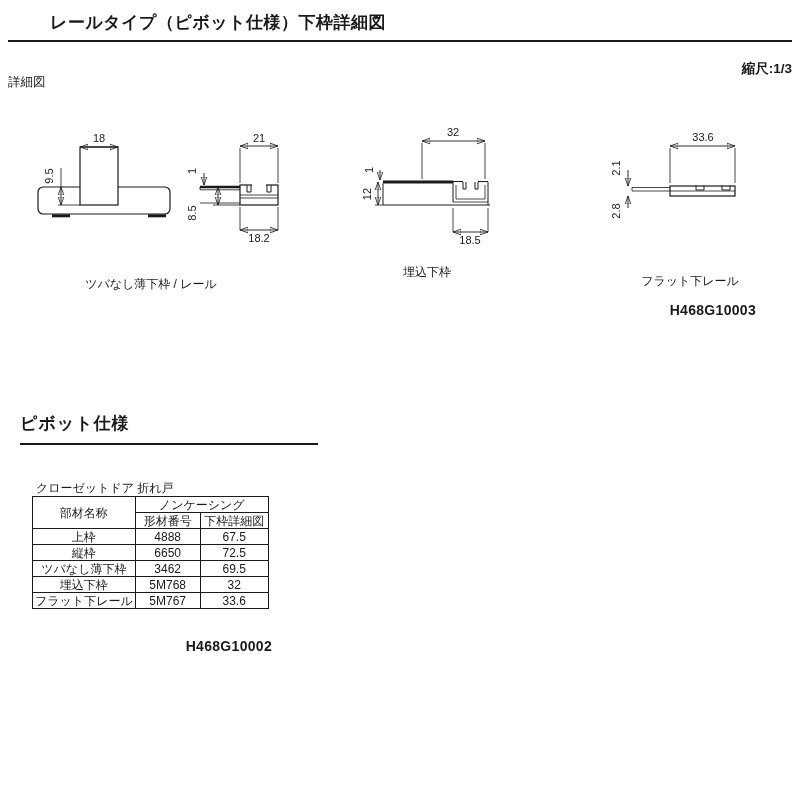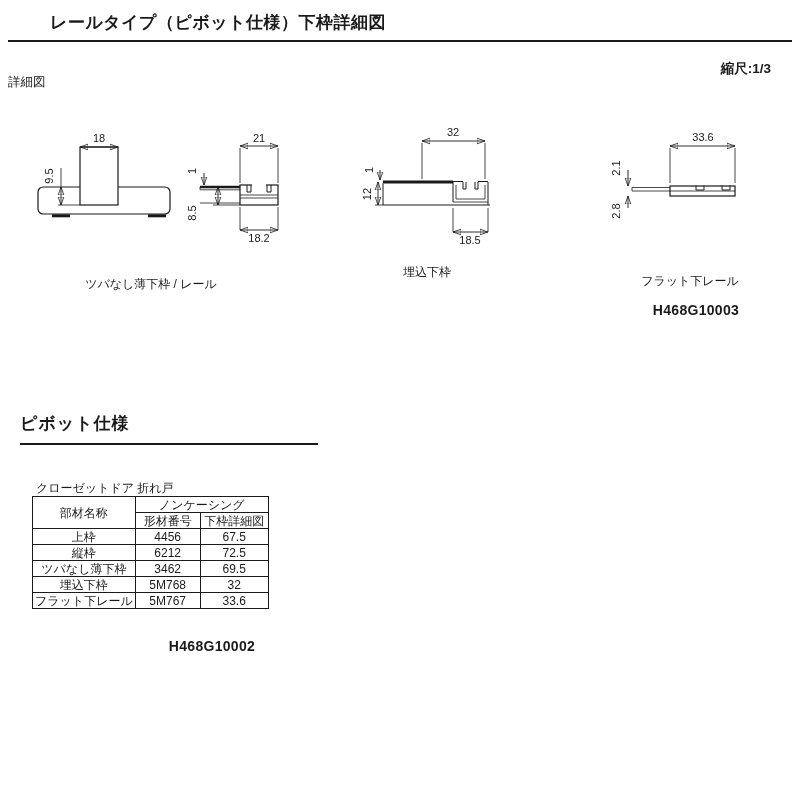--- a/index.html
+++ b/index.html
@@ -5,23 +5,23 @@
   html,body{margin:0;padding:0;}
   body{
     width:800px;height:800px;background:#ffffff;position:relative;
     font-family:"Liberation Sans","DejaVu Sans",sans-serif;color:#1a1a1a;
     overflow:hidden;
   }
   .abs{position:absolute;}
   .page-title{left:8px;top:11px;font-size:17px;font-weight:bold;letter-spacing:0.5px;margin-left:42px;}
   .title-rule{left:8px;top:40px;width:784px;border-top:2px solid #1a1a1a;height:0;}
   .detail-label{left:8px;top:62px;font-size:12.5px;margin-top:12px;}
-  .scale-label{left:700px;top:60px;width:92px;font-size:13.5px;font-weight:bold;text-align:center;}
+  .scale-label{left:700px;top:60px;width:92px;font-size:13.5px;font-weight:bold;text-align:right;}
   .fig-label{font-size:12px;text-align:center;}
-  .dwg-no{font-size:14px;font-weight:bold;text-align:center;letter-spacing:0.3px;}
+  .dwg-no{font-size:14px;font-weight:bold;text-align:right;letter-spacing:0.3px;}
   .section-heading{left:20px;top:412px;font-size:17px;font-weight:bold;letter-spacing:1px;}
   .section-rule{left:20px;top:443px;width:298px;border-top:2px solid #1a1a1a;height:0;}
   .table-caption{left:36px;top:480px;font-size:12px;text-align:center;}
   table.parts{
     position:absolute;left:32px;top:496px;border-collapse:collapse;
     font-size:12px;table-layout:fixed;
   }
   table.parts th,table.parts td{
     border:1px solid #1a1a1a;text-align:center;vertical-align:middle;
     padding:0 2px;font-weight:normal;height:15px;line-height:14px;white-space:nowrap;
@@ -166,26 +166,26 @@
       <tr>
     <th class="col-part" rowspan="2">部材名称</th>
     <th colspan="2">ノンケーシング</th>
   </tr>
   <tr>
     <th class="col-num">形材番号</th>
     <th class="col-wid">下枠詳細図</th>
   </tr>
   <tr>
     <td>上枠</td>
-    <td>4456</td>
+    <td>4888</td>
     <td>67.5</td>
   </tr>
   <tr>
     <td>縦枠</td>
-    <td>6212</td>
+    <td>6650</td>
     <td>72.5</td>
   </tr>
   <tr>
     <td>ツバなし薄下枠</td>
     <td>3462</td>
     <td>69.5</td>
   </tr>
   <tr>
     <td>埋込下枠</td>
     <td>5M768</td>

